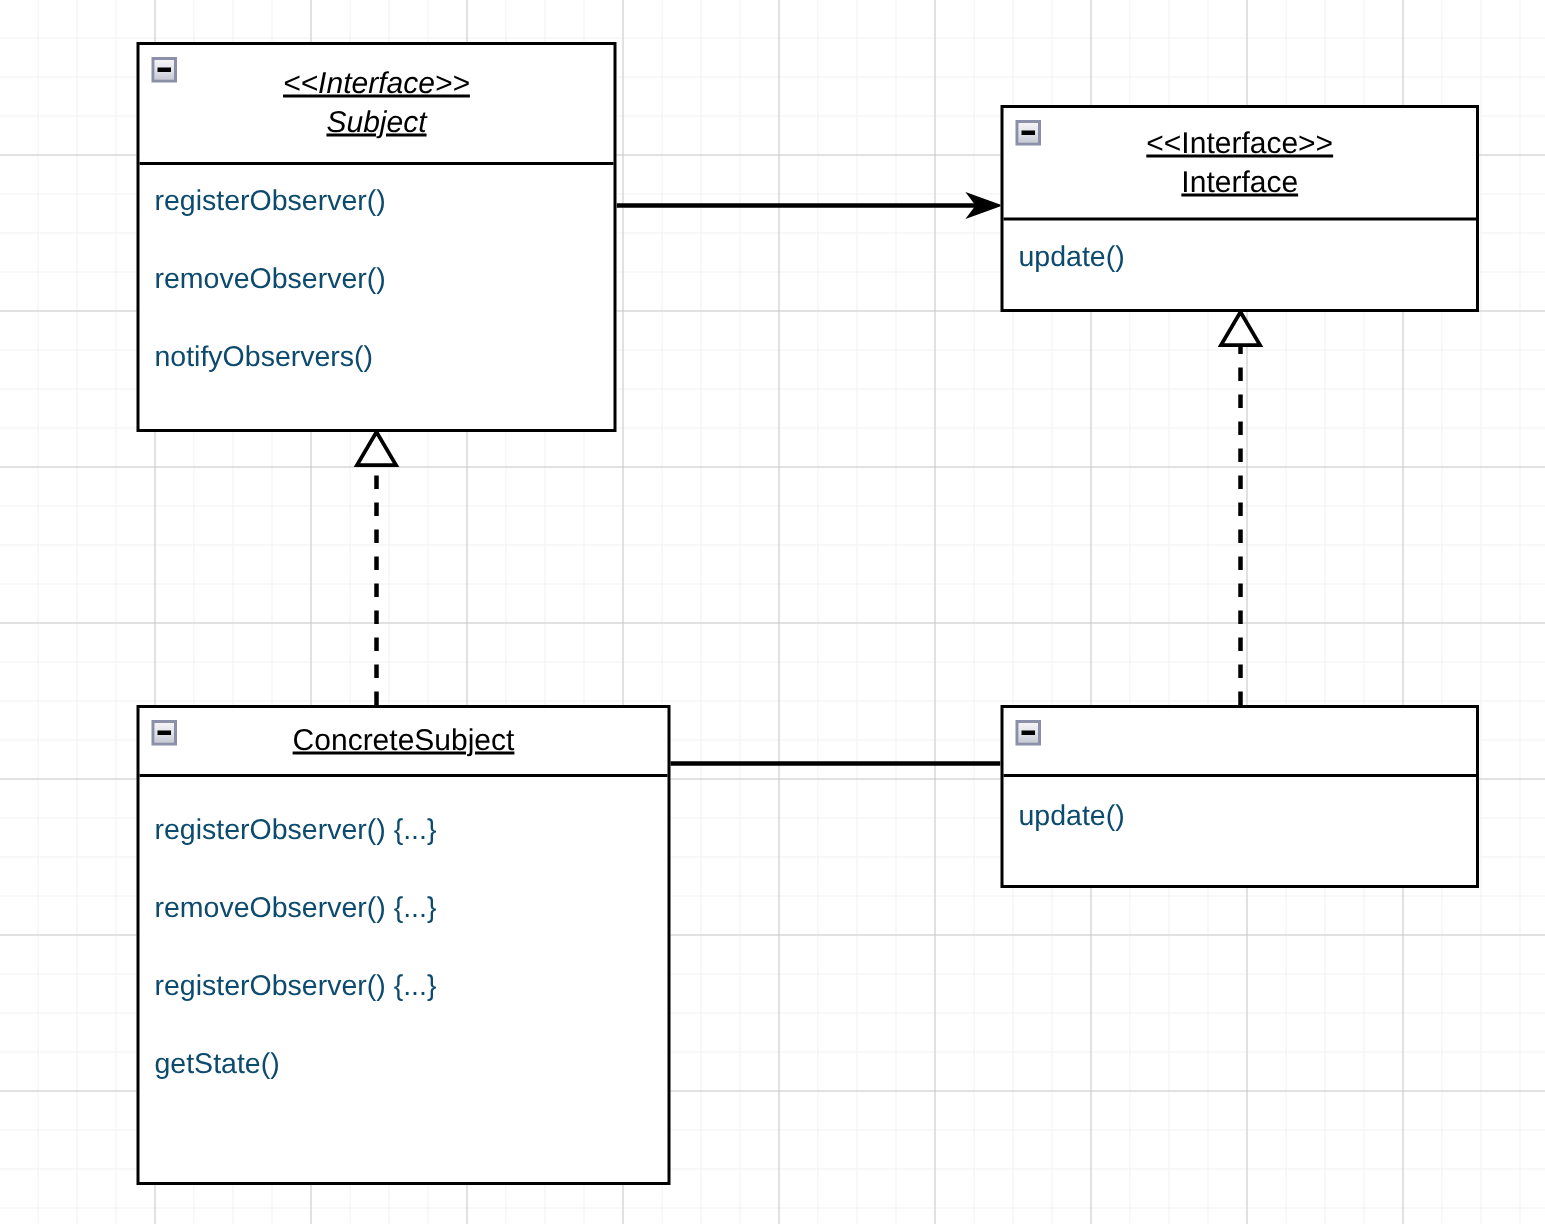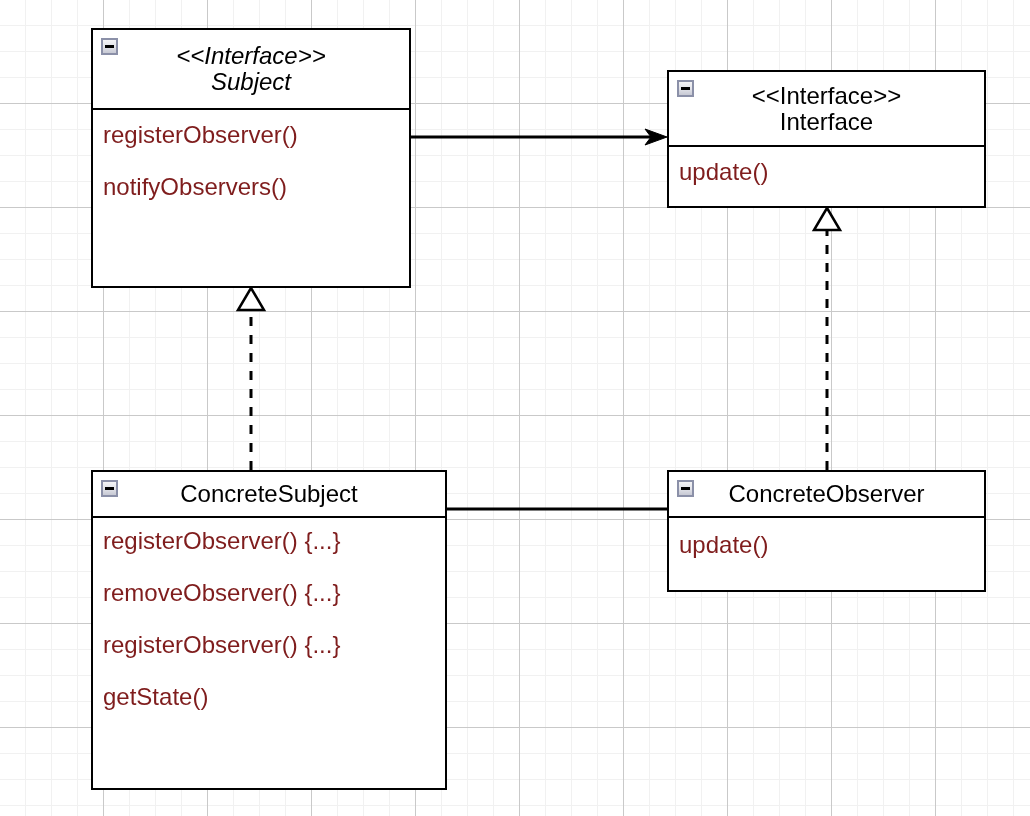--- a/index.html
+++ b/index.html
@@ -59,23 +59,24 @@
     color: #000000;
     display: flex;
     flex-direction: column;
     align-items: center;
     justify-content: center;
   }
 
   .class-header .stereotype,
   .class-header .class-name {
     display: block;
-    font-size: 24px;
+    font-size: 20px;
     line-height: 26px;
     white-space: nowrap;
+    text-decoration: underline;
   }
 
   .uml-class.abstract .class-header .stereotype,
   .uml-class.abstract .class-header .class-name {
     font-style: italic;
   }
 
   .collapse-icon {
     position: absolute;
     left: 8px;
@@ -97,40 +98,40 @@
     height: 3px;
     background-color: #000000;
   }
 
   .members {
     box-sizing: border-box;
     padding: 0;
   }
 
   .member {
-    font-size: 24px;
+    font-size: 19px;
     line-height: 22px;
-    color: #7f1d1d;
+    color: #0c4a6e;
     padding-left: 10px;
     white-space: nowrap;
   }
 
   
   #class-subject          { left: 91px;  top: 28px;  width: 320px; height: 260px; }
   #class-subject .class-header  { height: 80px; }
   #class-subject .members       { padding-top: 14px; }
   #class-subject .member        { margin-bottom: 30px; }
 
   #class-observer         { left: 667px; top: 70px;  width: 319px; height: 138px; }
   #class-observer .class-header { height: 75px; }
   #class-observer .members      { padding-top: 14px; }
 
   #class-concrete-subject { left: 91px;  top: 470px; width: 356px; height: 320px; }
   #class-concrete-subject .class-header { height: 46px; }
-  #class-concrete-subject .members      { padding-top: 12px; }
+  #class-concrete-subject .members      { padding-top: 25px; }
   #class-concrete-subject .member       { margin-bottom: 30px; }
 
   #class-concrete-observer{ left: 667px; top: 470px; width: 319px; height: 122px; }
   #class-concrete-observer .class-header { height: 46px; }
   #class-concrete-observer .members      { padding-top: 16px; }
 </style>
 </head>
 <body>
 
 <div id="canvas">
@@ -159,20 +160,21 @@
   </svg>
 
   <div class="uml-class abstract" id="class-subject">
     <div class="class-header">
       <span class="collapse-icon"></span>
       <span class="stereotype">&lt;&lt;Interface&gt;&gt;</span>
       <span class="class-name">Subject</span>
     </div>
     <div class="members">
       <div class="member">registerObserver()</div>
+      <div class="member">removeObserver()</div>
       <div class="member">notifyObservers()</div>
     </div>
   </div>
 
   <div class="uml-class" id="class-observer">
     <div class="class-header">
       <span class="collapse-icon"></span>
       <span class="stereotype">&lt;&lt;Interface&gt;&gt;</span>
       <span class="class-name">Interface</span>
     </div>
@@ -190,20 +192,19 @@
       <div class="member">registerObserver() {...}</div>
       <div class="member">removeObserver() {...}</div>
       <div class="member">registerObserver() {...}</div>
       <div class="member">getState()</div>
     </div>
   </div>
 
   <div class="uml-class" id="class-concrete-observer">
     <div class="class-header">
       <span class="collapse-icon"></span>
-      <span class="class-name">ConcreteObserver</span>
     </div>
     <div class="members">
       <div class="member">update()</div>
     </div>
   </div>
 
 </div>
 
 </body></html>

